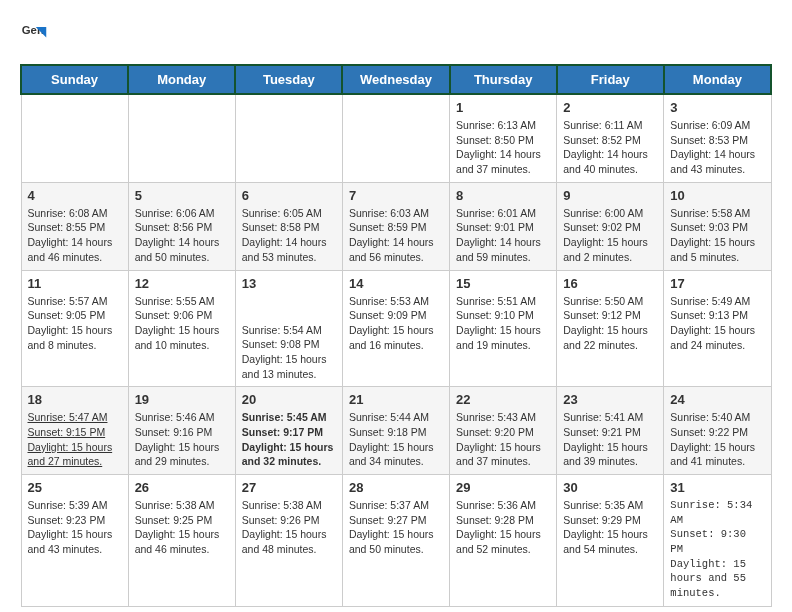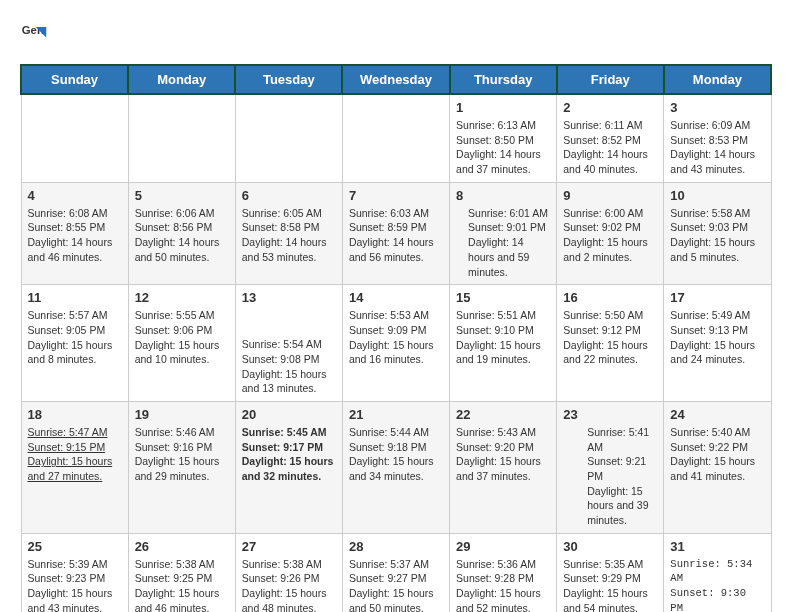--- a/index.html
+++ b/index.html
@@ -155,21 +155,21 @@
 Daylight: 14 hours and 53 minutes.</div>
         </td>
         <td>
           <span class="day-number">7</span>
           <div class="day-info" style="white-space: pre-line;">Sunrise: 6:03 AM
 Sunset: 8:59 PM
 Daylight: 14 hours and 56 minutes.</div>
         </td>
         <td>
           <span class="day-number">8</span>
-          <div class="day-info" style="white-space: pre-line; margin-left: 12px;">Sunrise: 6:01 AM
+          <div class="day-info" style="white-space: pre-line;">Sunrise: 6:01 AM
 Sunset: 9:01 PM
 Daylight: 14 hours and 59 minutes.</div>
         </td>
         <td>
           <span class="day-number">9</span>
           <div class="day-info" style="white-space: pre-line;">Sunrise: 6:00 AM
 Sunset: 9:02 PM
 Daylight: 15 hours and 2 minutes.</div>
         </td>
         <td>
@@ -249,21 +249,21 @@
 Daylight: 15 hours and 34 minutes.</div>
         </td>
         <td>
           <span class="day-number">22</span>
           <div class="day-info" style="white-space: pre-line;">Sunrise: 5:43 AM
 Sunset: 9:20 PM
 Daylight: 15 hours and 37 minutes.</div>
         </td>
         <td>
           <span class="day-number">23</span>
-          <div class="day-info" style="white-space: pre-line; margin-left: 24px;">Sunrise: 5:41 AM
+          <div class="day-info" style="white-space: pre-line;">Sunrise: 5:41 AM
 Sunset: 9:21 PM
 Daylight: 15 hours and 39 minutes.</div>
         </td>
         <td>
           <span class="day-number">24</span>
           <div class="day-info" style="white-space: pre-line;">Sunrise: 5:40 AM
 Sunset: 9:22 PM
 Daylight: 15 hours and 41 minutes.</div>
         </td>
       </tr>

